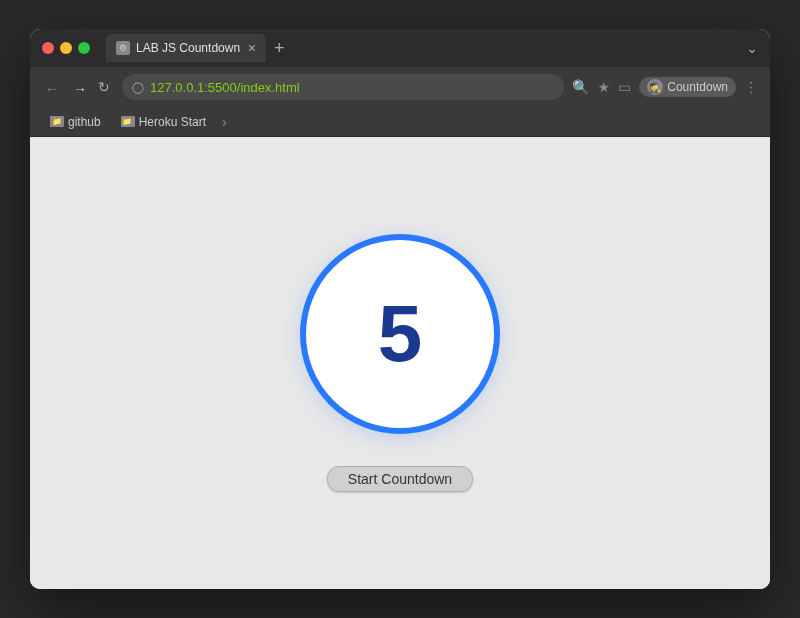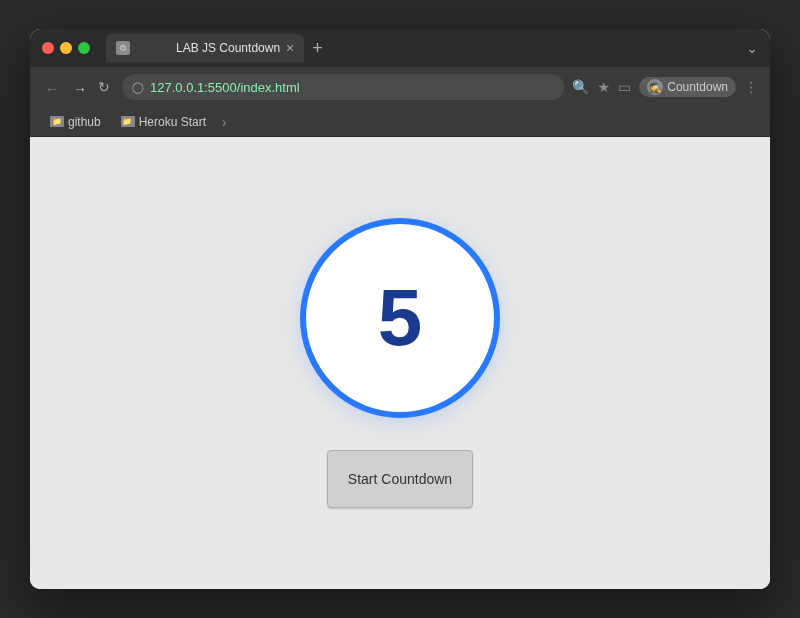--- a/index.html
+++ b/index.html
@@ -77,21 +77,20 @@
       align-items: center;
       justify-content: center;
       font-size: 8px;
       color: white;
     }
     .tab-title {
       flex: 1;
       white-space: nowrap;
       overflow: hidden;
       text-overflow: ellipsis;
-      margin-left: 40px;
     }
     .tab-close {
       color: #aaa;
       font-size: 14px;
       cursor: pointer;
       line-height: 1;
     }
     .new-tab-btn {
       color: #aaa;
       font-size: 18px;
@@ -137,21 +136,21 @@
       display: flex;
       align-items: center;
       padding: 0 10px;
       gap: 6px;
     }
     .url-lock {
       color: #aaa;
       font-size: 11px;
     }
     .url-text {
-      color: #86efac;
+      color: #84cc16;
       font-size: 13px;
       flex: 1;
     }
     .address-icons {
       display: flex;
       gap: 8px;
       align-items: center;
     }
     .addr-icon {
       color: #888;
@@ -244,22 +243,22 @@
       font-size: 80px;
       font-weight: 700;
       color: #1a3a8f;
       line-height: 1;
     }
 
     
     .start-button {
       background: #d0d0d0;
       border: 1px solid #b0b0b0;
-      border-radius: 4px;
-      padding: 20px 20px;
+      border-radius: 12px;
+      padding: 4px 20px;
       font-size: 14px;
       color: #333;
       cursor: pointer;
       box-shadow: 0 1px 2px rgba(0,0,0,0.15);
     }
   </style>
 </head>
 <body>
 
 <div class="browser-window">

